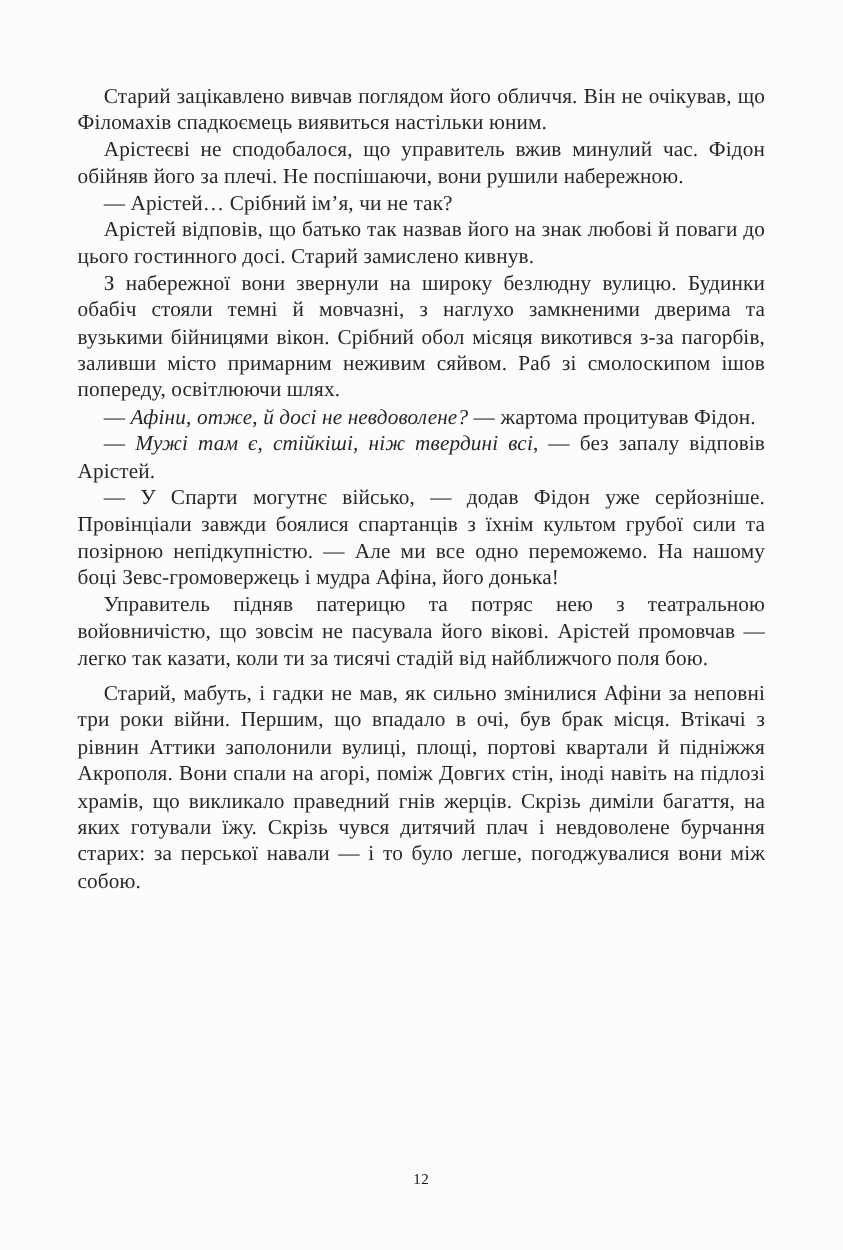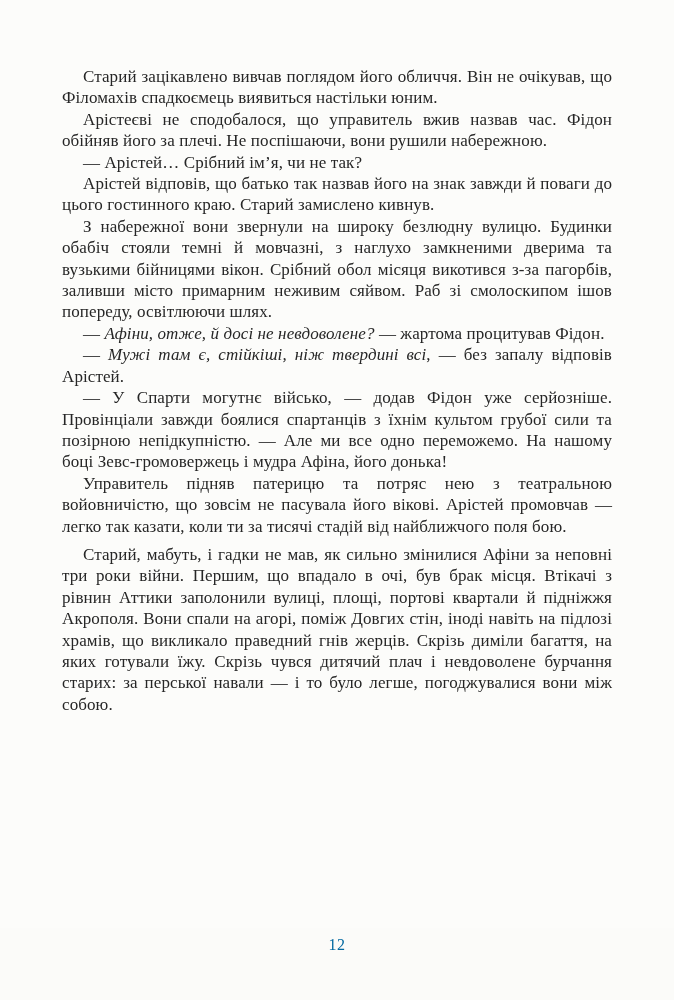--- a/index.html
+++ b/index.html
@@ -40,34 +40,34 @@
   }
   .para em {
     font-style: italic;
   }
   .folio {
     position: absolute;
     top: 936px;
     left: 0;
     width: 674px;
     text-align: center;
-    font-size: 16px;
-    color: #0369a1;
+    font-size: 12px;
+    color: #0f172a;
     letter-spacing: 0.5px;
   }
 </style>
 </head>
 <body>
 
 <div class="page">
   <div class="text-block">
       <p class="para"><span>Старий зацікавлено вивчав поглядом його обличчя. Він не очікував, що Філомахів спадкоємець виявиться настільки юним.</span></p>
-      <p class="para"><span>Арістеєві не сподобалося, що управитель вжив назвав час. Фідон обійняв його за плечі. Не поспішаючи, вони рушили набережною.</span></p>
+      <p class="para"><span>Арістеєві не сподобалося, що управитель вжив минулий час. Фідон обійняв його за плечі. Не поспішаючи, вони рушили набережною.</span></p>
       <p class="para"><span>— Арістей… Срібний ім’я, чи не так?</span></p>
-      <p class="para"><span>Арістей відповів, що батько так назвав його на знак завжди й поваги до цього гостинного краю. Старий замислено кивнув.</span></p>
+      <p class="para"><span>Арістей відповів, що батько так назвав його на знак любові й поваги до цього гостинного досі. Старий замислено кивнув.</span></p>
       <p class="para"><span>З набережної вони звернули на широку безлюдну вулицю. Будинки обабіч стояли темні й мовчазні, з наглухо замкненими дверима та вузькими бійницями вікон. Срібний обол місяця викотився з-за пагорбів, заливши місто примарним неживим сяйвом. Раб зі смолоскипом ішов попереду, освітлюючи шлях.</span></p>
       <p class="para"><span>— </span><em>Афіни, отже, й досі не невдоволене?</em><span> — жартома процитував Фідон.</span></p>
       <p class="para"><span>— </span><em>Мужі там є, стійкіші, ніж твердині всі</em><span>, — без запалу відповів Арістей.</span></p>
       <p class="para"><span>— У Спарти могутнє військо, — додав Фідон уже серйозніше. Провінціали завжди боялися спартанців з їхнім культом грубої сили та позірною непідкупністю. — Але ми все одно переможемо. На нашому боці Зевс-громовержець і мудра Афіна, його донька!</span></p>
       <p class="para"><span>Управитель підняв патерицю та потряс нею з театральною войовничістю, що зовсім не пасувала його вікові. Арістей промовчав — легко так казати, коли ти за тисячі стадій від найближчого поля бою.</span></p>
       <p class="para scene-break"><span>Старий, мабуть, і гадки не мав, як сильно змінилися Афіни за неповні три роки війни. Першим, що впадало в очі, був брак місця. Втікачі з рівнин Аттики заполонили вулиці, площі, портові квартали й підніжжя Акрополя. Вони спали на агорі, поміж Довгих стін, іноді навіть на підлозі храмів, що викликало праведний гнів жерців. Скрізь диміли багаття, на яких готували їжу. Скрізь чувся дитячий плач і невдоволене бурчання старих: за перської навали — і то було легше, погоджувалися вони між собою.</span></p>
     </div>
   <div class="folio">12</div>
 </div>
 

